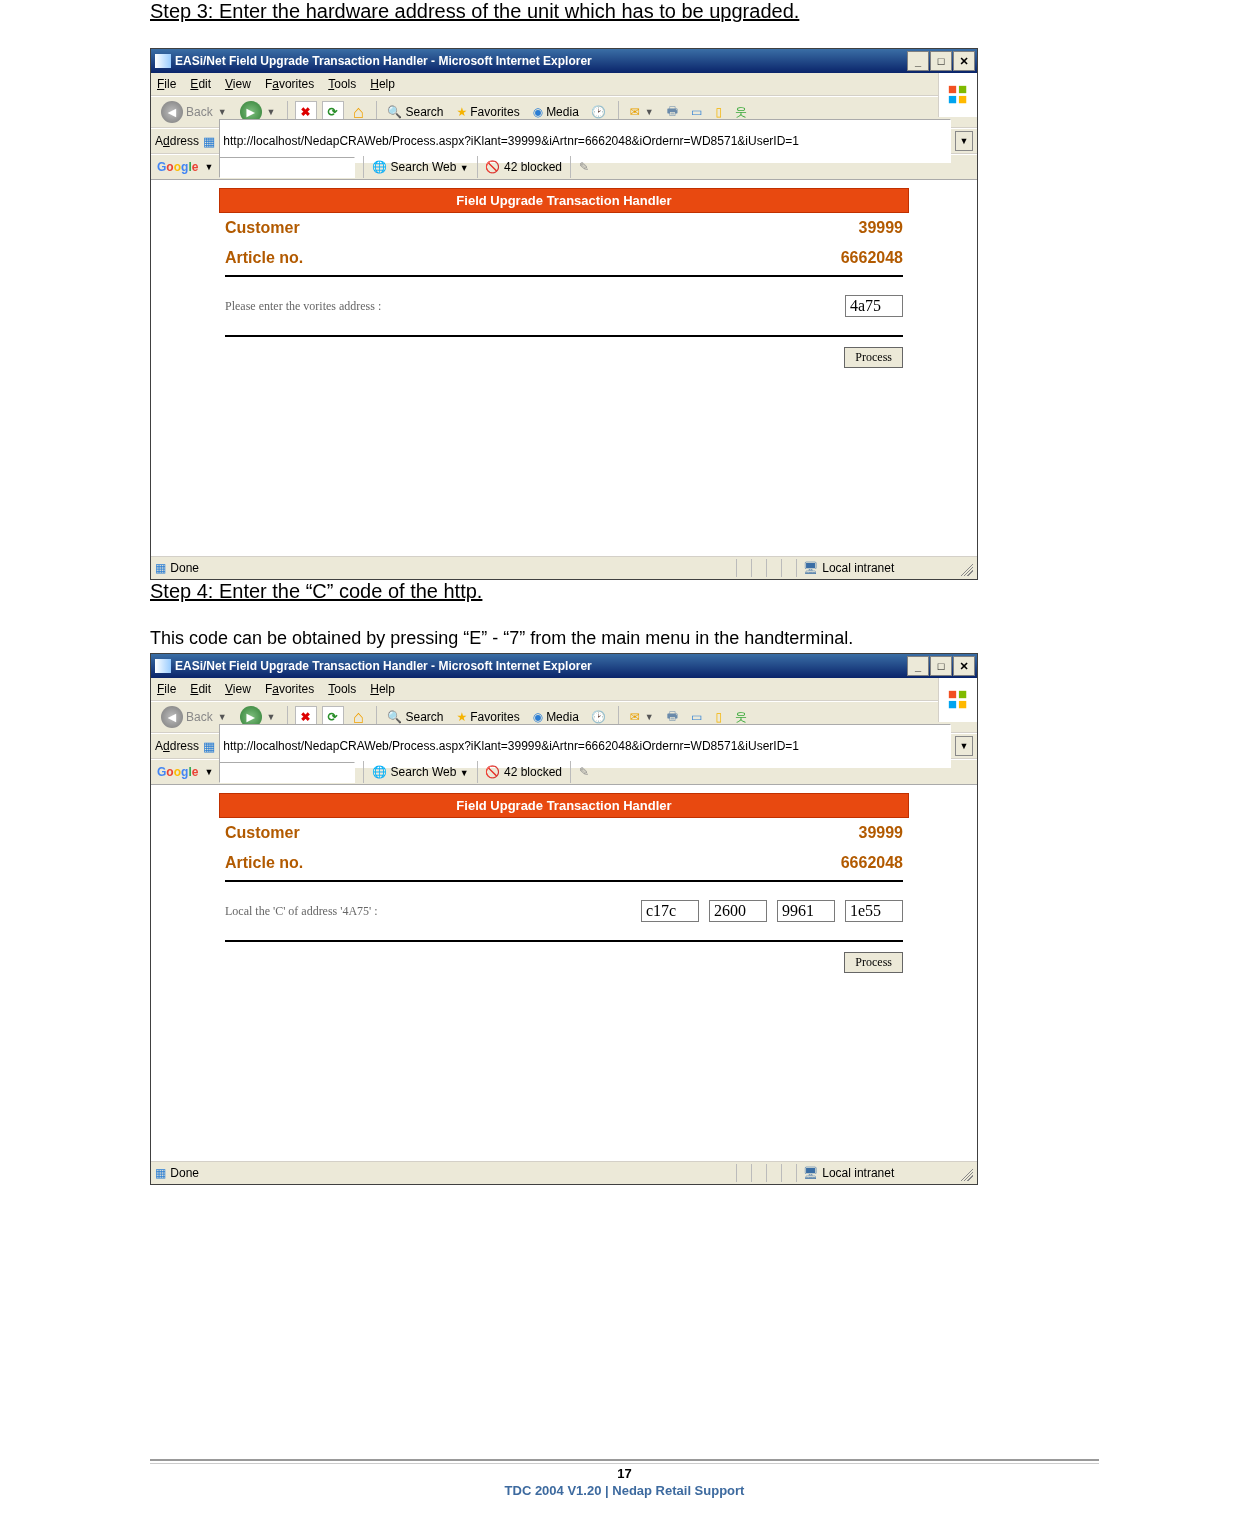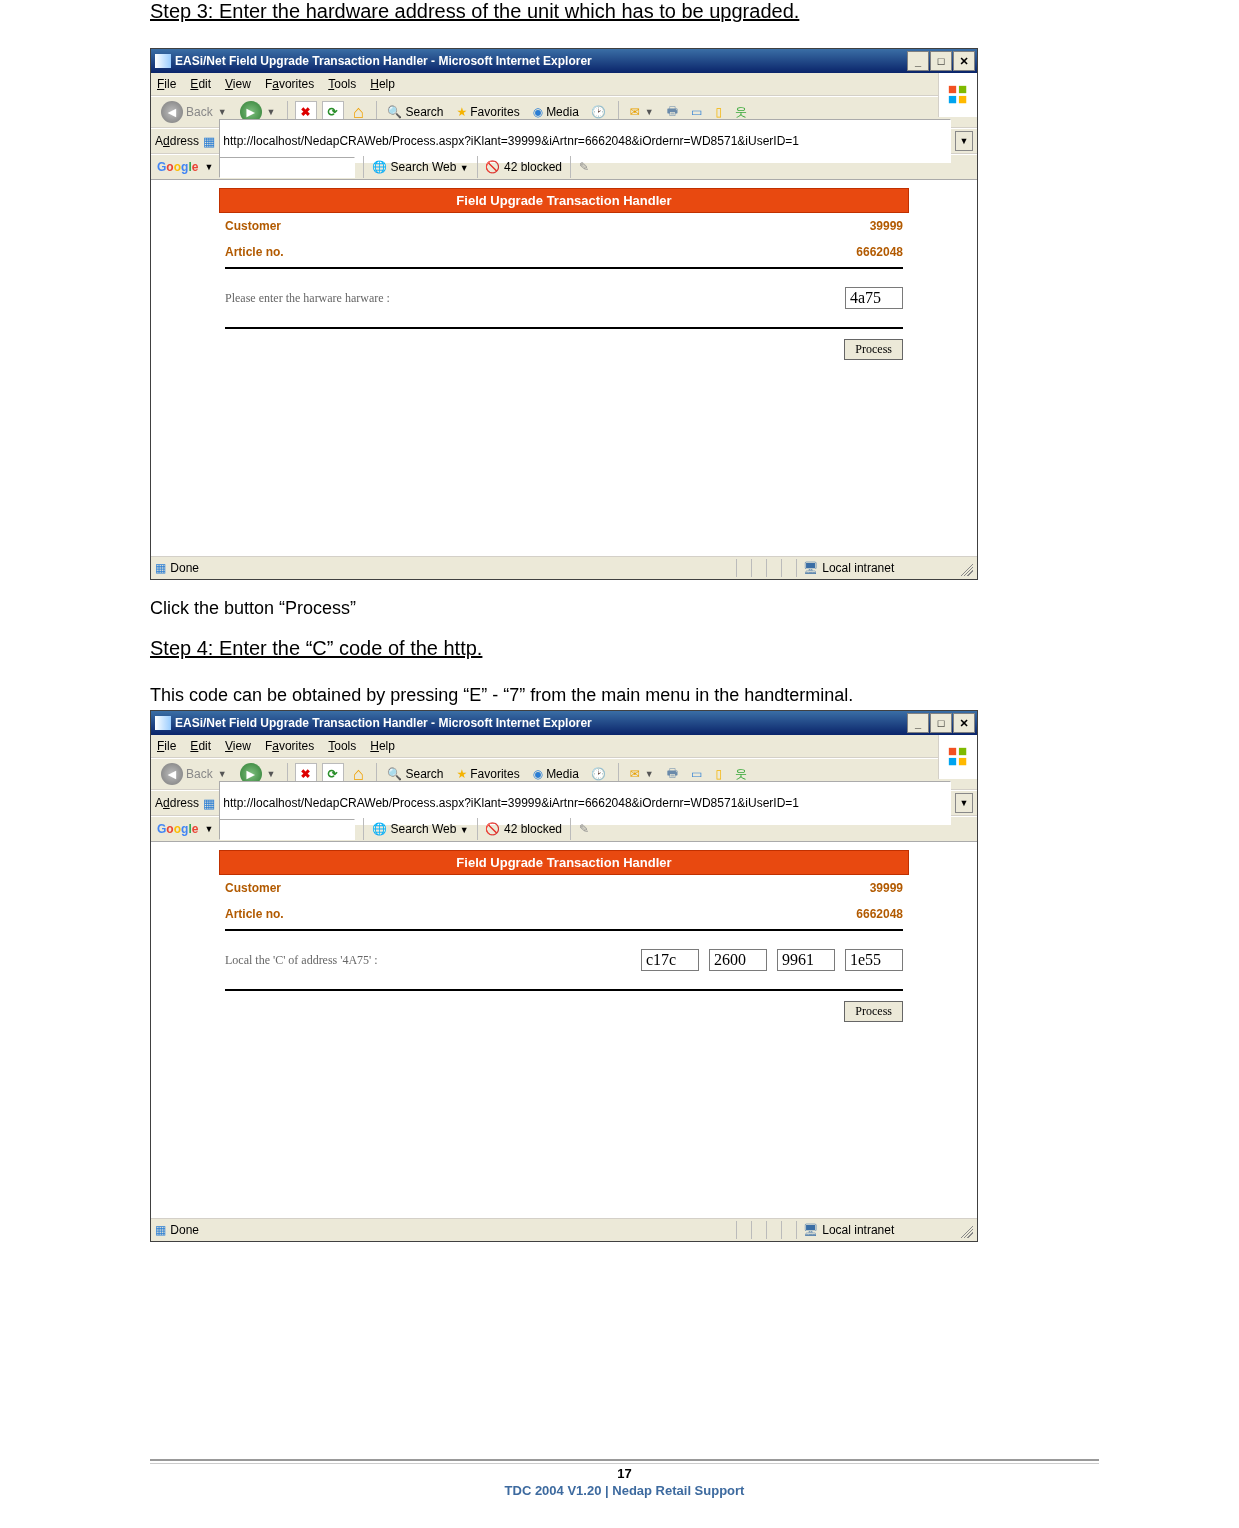--- a/index.html
+++ b/index.html
@@ -154,21 +154,21 @@
     text-align:center;
     font-weight:bold;
     font-size: 13px;
     padding: 4px 0;
     border:1px solid #c03000;
     font-family: Verdana, Arial, sans-serif;
   }
   .fu-row {
     display:flex;
     padding: 6px 6px;
-    font-size: 12px;
+    font-size: 16px;
     font-family: Verdana, Arial, sans-serif;
   }
   .fu-row .lab { flex:1; color:#b25a00; font-weight:bold; }
   .fu-row .val { color:#b25a00; font-weight:bold; text-align:right; }
   .fu-hr { border-top:2px solid #000; margin: 2px 6px; }
   .fu-input {
     height: 20px; border:1px solid #7a7a7a; background:#fff;
     font-size:16px; padding:0 4px; font-family: Tahoma;
   }
   .fu-input.small { width:48px; }
@@ -325,21 +325,21 @@
         <div class="fu-row">
           <span class="lab">Customer</span>
           <span class="val">39999</span>
         </div>
         <div class="fu-row">
           <span class="lab">Article no.</span>
           <span class="val">6662048</span>
         </div>
         <div class="fu-hr"></div>
         <div class="fu-inputs-row">
-          <span class="lab">Please enter the harware harware :</span>
+          <span class="lab">Please enter the vorites address :</span>
           <span class="inputs">
             <input class="fu-input small" value="4a75" style="">
           </span>
         </div>
         <div class="fu-hr"></div>
         <div class="fu-btn-row">
           <button class="fu-btn">Process</button>
         </div>
         <div style="height:120px"></div>
       </div>
@@ -355,21 +355,20 @@
         <span class="seg"></span>
         <span class="seg"></span>
       <span class="intranet">
           <span style="color:#3a6ea5;">🖥</span> 
           <span>Local intranet</span>
         </span>
       <span class="grip"></span>
     </div>
   </div>
 
-  <p class="para">Click the button “Process”</p>
 
   <p class="step-heading">Step 4: Enter the “C” code of the http.</p>
 
   <p class="para" style="margin-bottom:4px;">This code can be obtained by pressing “E” - “7” from the main menu in the handterminal.</p>
 
   <div class="ie-window">
     <div class="ie-title">
       <span class="win-icon"></span>
       <span>EASi/Net Field Upgrade Transaction Handler - Microsoft Internet Explorer</span>
       <span class="spacer"></span>

